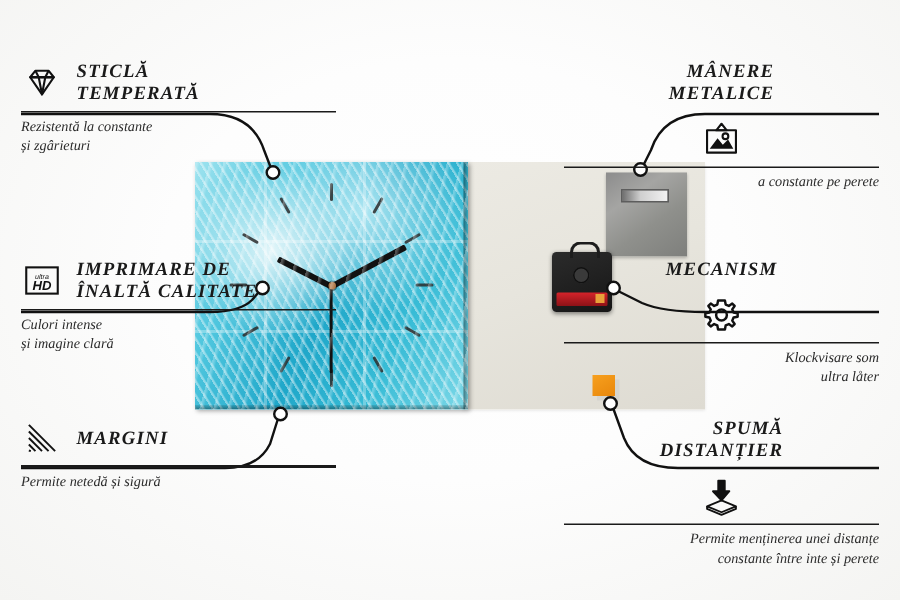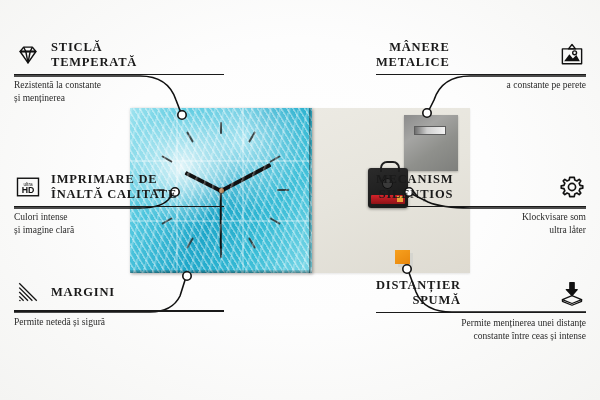--- a/index.html
+++ b/index.html
@@ -2,21 +2,21 @@
 <html><head>
 <meta charset="utf-8">
 <style>
   html,body{margin:0;padding:0;}
   body{
     width:600px;height:400px;overflow:hidden;position:relative;
     font-family:"Liberation Serif",serif;
     background:#ffffff;
   }
   .stage{position:absolute;inset:0;background:
-     radial-gradient(ellipse at 50% 45%, #ffffff 0%, #fdfdfd 45%, #f4f4f2 100%);}
+     radial-gradient(ellipse at 50% 45%, #ffffff 0%, #fdfdfd 45%, #f4f4f2 100%); font-style: italic;}
 
   
   .product{position:absolute;left:130px;top:108px;width:340px;height:165px;}
   .panel-right{
     position:absolute;left:178px;top:0;width:162px;height:165px;
     background:linear-gradient(160deg,#eceae3 0%,#e7e5dd 45%,#dedbd2 100%);
     box-shadow:0 1px 2px rgba(0,0,0,.10);
   }
   .clock{
     position:absolute;left:0;top:0;width:182px;height:165px;
@@ -75,21 +75,21 @@
     border-radius:50%;background:#3a3a3a;box-shadow:inset 0 0 0 1px #101010;}
   .foam{position:absolute;left:395px;top:250px;width:15px;height:14px;
     background:linear-gradient(150deg,#f7a01e,#e8870c);
     box-shadow:3px 3px 0 rgba(210,210,205,.8);}
 
   
   .callout{position:absolute;width:210px;}
   .callout.left{text-align:left;}
   .callout.right{text-align:right;}
   .head{display:flex;align-items:center;gap:9px;}
-  .callout.right .head{flex-direction:row;justify-content:space-between;}
+  .callout.right .head{flex-direction:column;justify-content:space-between;}
   .ico{width:28px;height:28px;flex:0 0 28px;display:block;}
   .title{font-size:12.5px;font-weight:bold;letter-spacing:.8px;color:#1a1a1a;
          line-height:1.18;text-transform:uppercase;}
   .rule{height:1.5px;background:#1a1a1a;margin:4px 0 4px;}
   .sub{font-size:9.5px;color:#2a2a2a;line-height:1.32;}
 
   .wire{position:absolute;left:0;top:0;width:600px;height:400px;pointer-events:none;}
 </style>
 </head>
 <body>
@@ -173,21 +173,21 @@
         </g>
       </svg>
       <div class="title">
         <div>STICLĂ</div>
         <div>TEMPERATĂ</div>
       </div>
     </div>
     <div class="rule"></div>
     <div class="sub">
       <div>Rezistentă la constante</div>
-      <div>și menținerea</div>
+      <div>și zgârieturi</div>
     </div>
   </div>
 
   <div class="callout left" style="left:14px;top:172px">
     <div class="head">
       <svg class="ico" viewBox="0 0 32 32">
         <rect x="4" y="6" width="24" height="20" fill="none" stroke="#111" stroke-width="1.6"></rect>
         <text x="16" y="14.5" text-anchor="middle" font-family="Liberation Sans, sans-serif" font-size="5.4" fill="#111">ultra</text>
         <text x="16" y="23.2" text-anchor="middle" font-family="Liberation Sans, sans-serif" font-size="10" font-weight="bold" fill="#111">HD</text>
       </svg>
@@ -242,21 +242,20 @@
     <div class="rule"></div>
     <div class="sub">
       <div>a constante pe perete</div>
     </div>
   </div>
 
   <div class="callout right" style="left:376px;top:172px">
     <div class="head">
       <div class="title">
         <div>MECANISM</div>
-        <div>SILENȚIOS</div>
       </div>
       <svg class="ico" viewBox="0 0 32 32">
         <g fill="none" stroke="#111" stroke-width="1.9" stroke-linejoin="round">
           <path d="M16,5 l2.6,0 0.6,3.1 2.4,1.0 2.6,-1.8 1.8,1.8 -1.8,2.6 1.0,2.4 3.1,0.6 0,2.6 -3.1,0.6
                    -1.0,2.4 1.8,2.6 -1.8,1.8 -2.6,-1.8 -2.4,1.0 -0.6,3.1 -2.6,0 -2.6,0 -0.6,-3.1 -2.4,-1.0
                    -2.6,1.8 -1.8,-1.8 1.8,-2.6 -1.0,-2.4 -3.1,-0.6 0,-2.6 3.1,-0.6 1.0,-2.4 -1.8,-2.6
                    1.8,-1.8 2.6,1.8 2.4,-1.0 0.6,-3.1 z"></path>
           <circle cx="16" cy="16" r="4.1"></circle>
         </g>
       </svg>
@@ -264,31 +263,31 @@
     <div class="rule"></div>
     <div class="sub">
       <div>Klockvisare som</div>
       <div>ultra låter</div>
     </div>
   </div>
 
   <div class="callout right" style="left:376px;top:278px">
     <div class="head">
       <div class="title">
+        <div>SPUMĂ</div>
         <div>DISTANȚIER</div>
-        <div>SPUMĂ</div>
       </div>
       <svg class="ico" viewBox="0 0 32 32">
         <g fill="#111" stroke="#111" stroke-width="1.4" stroke-linejoin="round">
           <path d="M13.5,4 h5 v8 h3.5 L16,19 L9.5,12 h4 z"></path>
           <path d="M16,19 L27,23.5 L16,28 L5,23.5 Z" fill="none"></path>
           <path d="M5,23.5 v2 L16,30 L27,25.5 v-2" fill="none"></path>
         </g>
       </svg>
     </div>
     <div class="rule"></div>
     <div class="sub">
       <div>Permite menținerea unei distanțe</div>
-      <div>constante între ceas și intense</div>
+      <div>constante între inte și perete</div>
     </div>
   </div>
 
 </div>
 
 </body></html>

